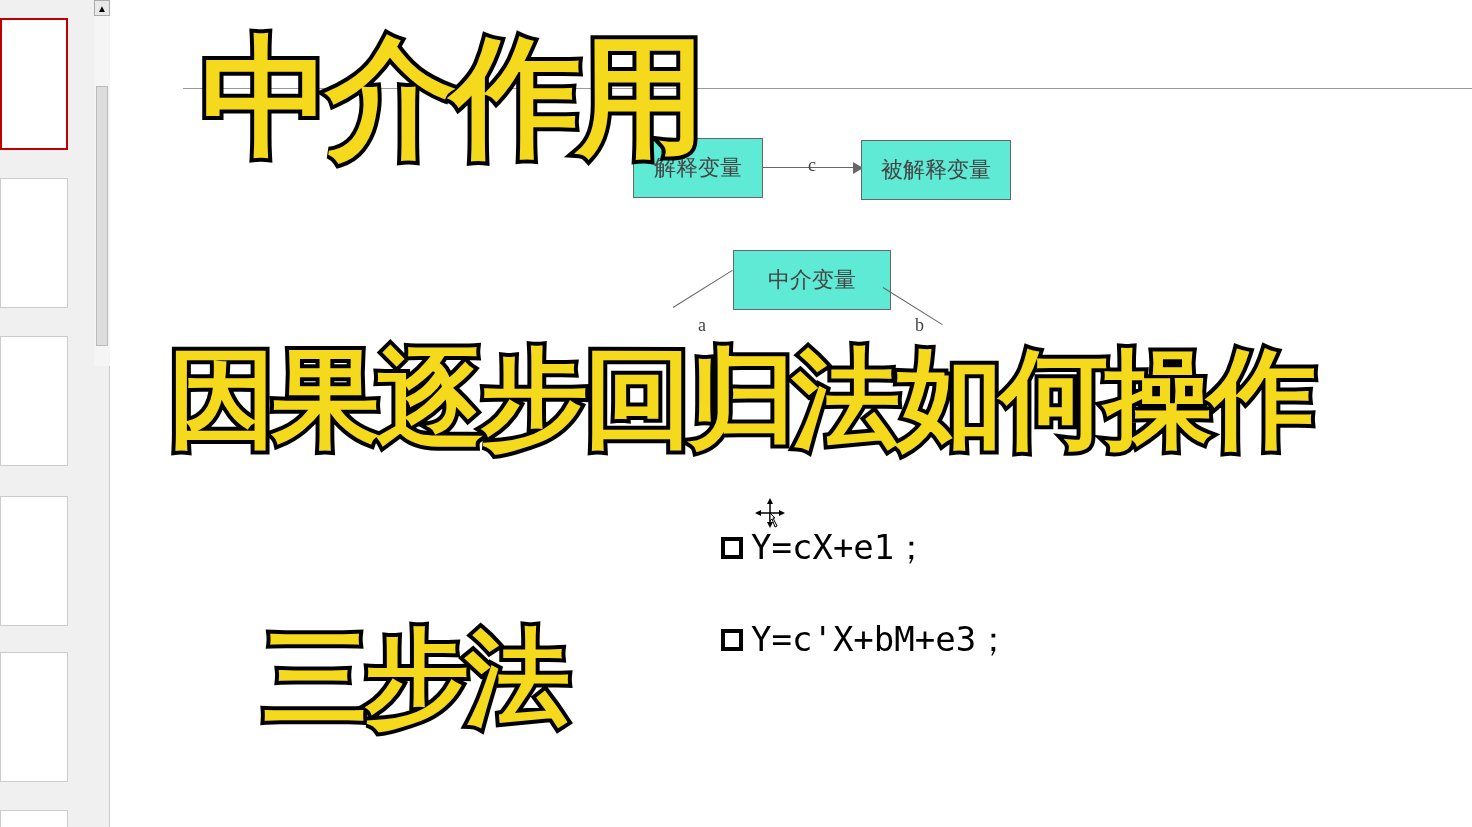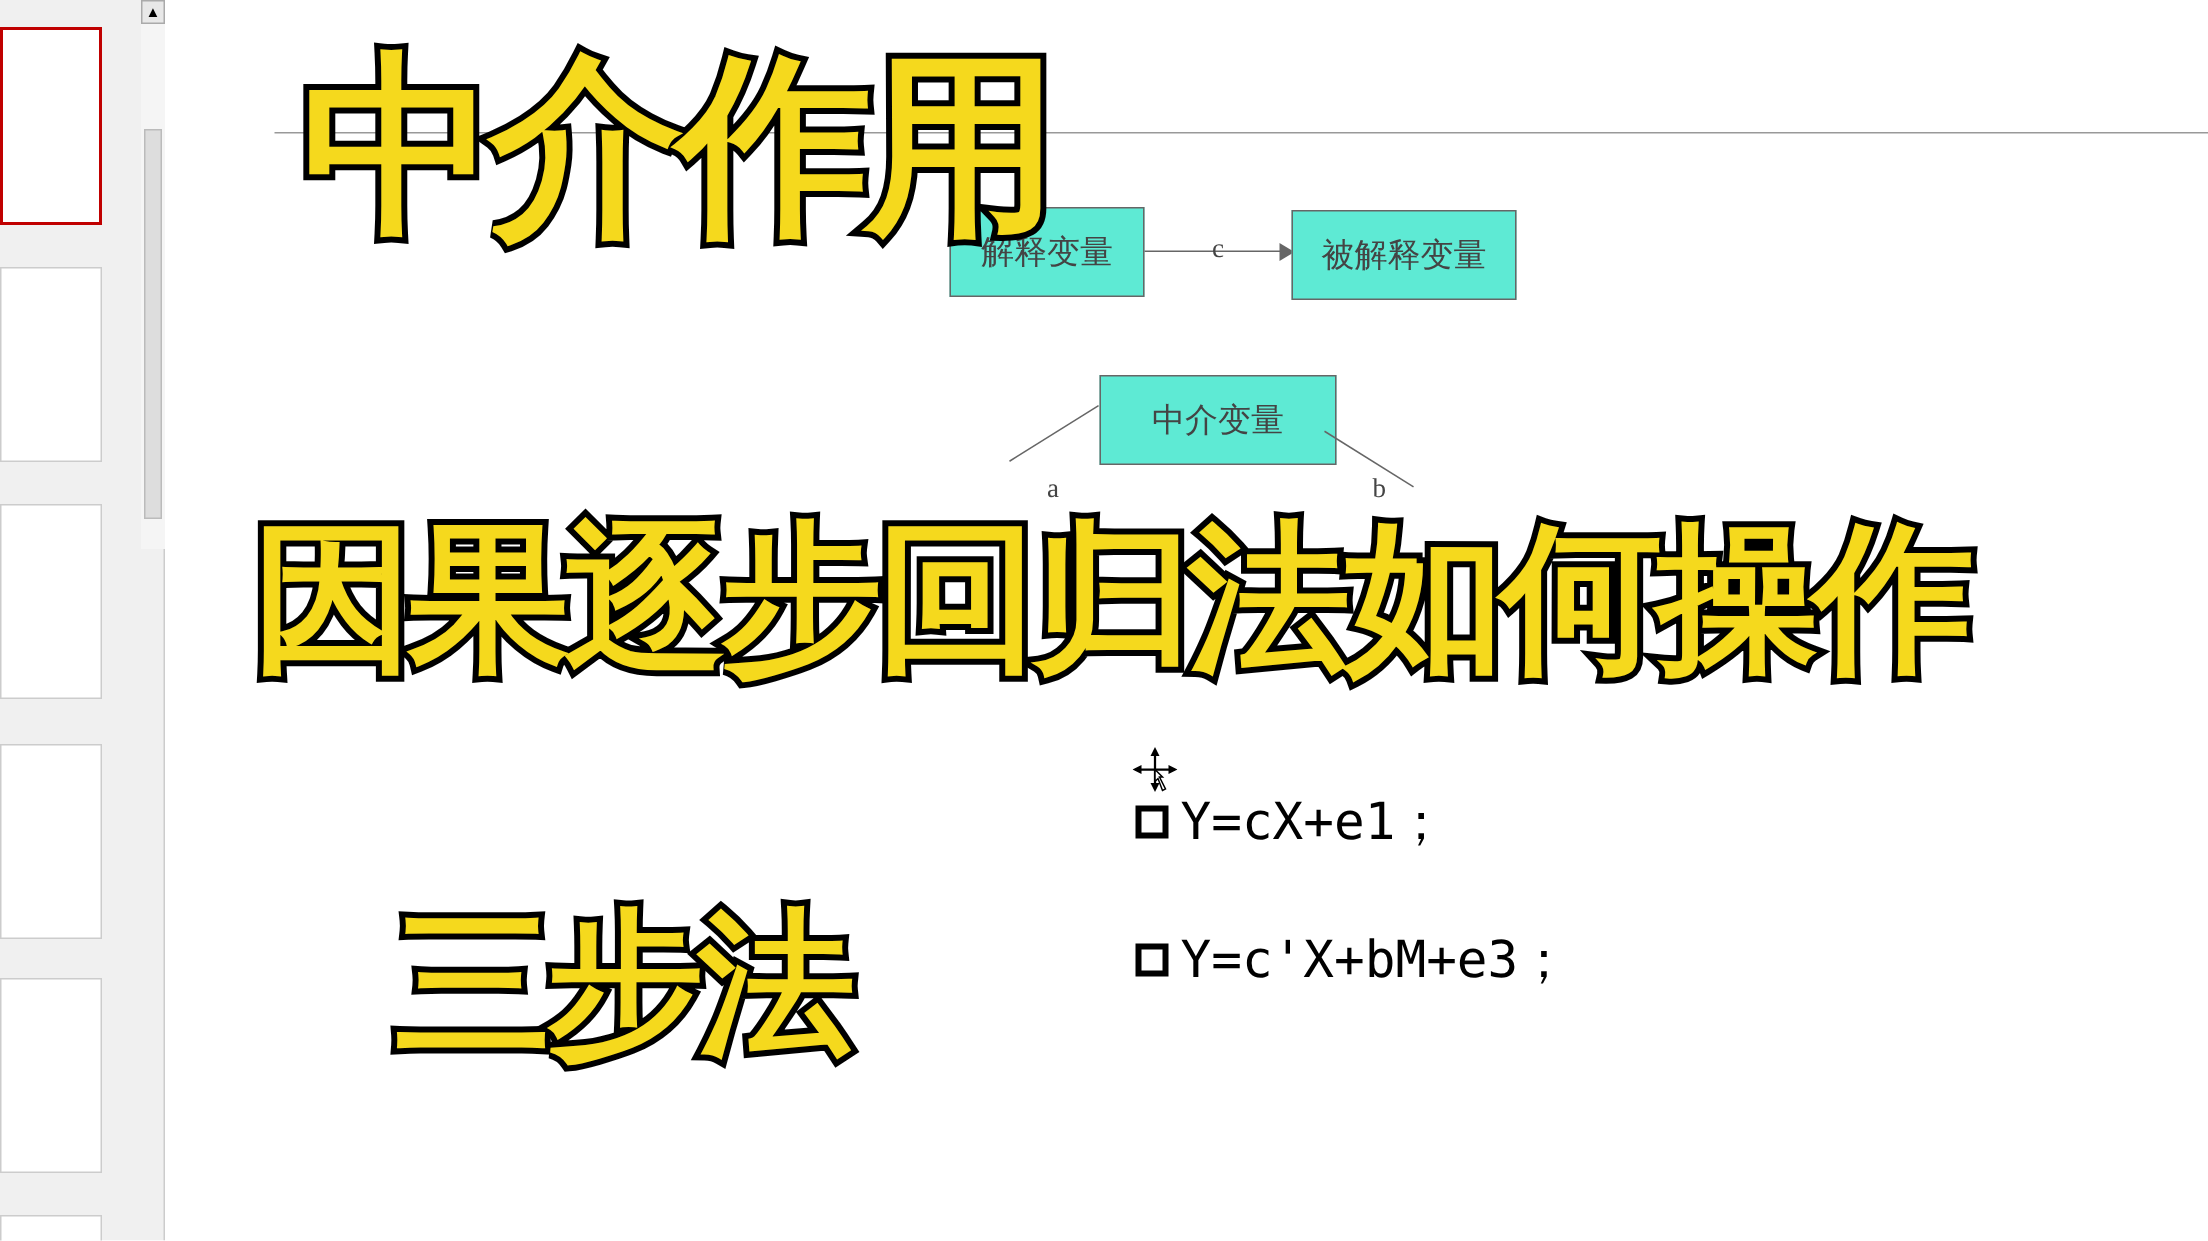--- a/index.html
+++ b/index.html
@@ -111,21 +111,21 @@
       -webkit-text-stroke: 8px #000;
       paint-order: stroke fill;
       font-family: "Microsoft YaHei", "SimHei", sans-serif;
       letter-spacing: -4px;
       line-height: 1;
       white-space: nowrap;
     }
     .overlay-title-3 {
       position: absolute;
       left: 80px;
-      top: 604px;
+      top: 625px;
       font-size: 105px;
       font-weight: 900;
       color: #f5d91d;
       -webkit-text-stroke: 8px #000;
       paint-order: stroke fill;
       font-family: "Microsoft YaHei", "SimHei", sans-serif;
       letter-spacing: -4px;
       line-height: 1;
     }
     .diagram-box {
@@ -234,21 +234,20 @@
       left: 538px;
       top: 525px;
     }
     .equation-item {
       display: flex;
       align-items: center;
       margin-bottom: 46px;
       font-size: 34px;
       font-family: "SimHei", monospace;
       color: #000;
-      margin-left: 36px;
     }
     .bullet-box {
       display: inline-block;
       width: 22px;
       height: 22px;
       border: 4px solid #000;
       margin-right: 8px;
     }
     .cursor-move {
       position: absolute;

